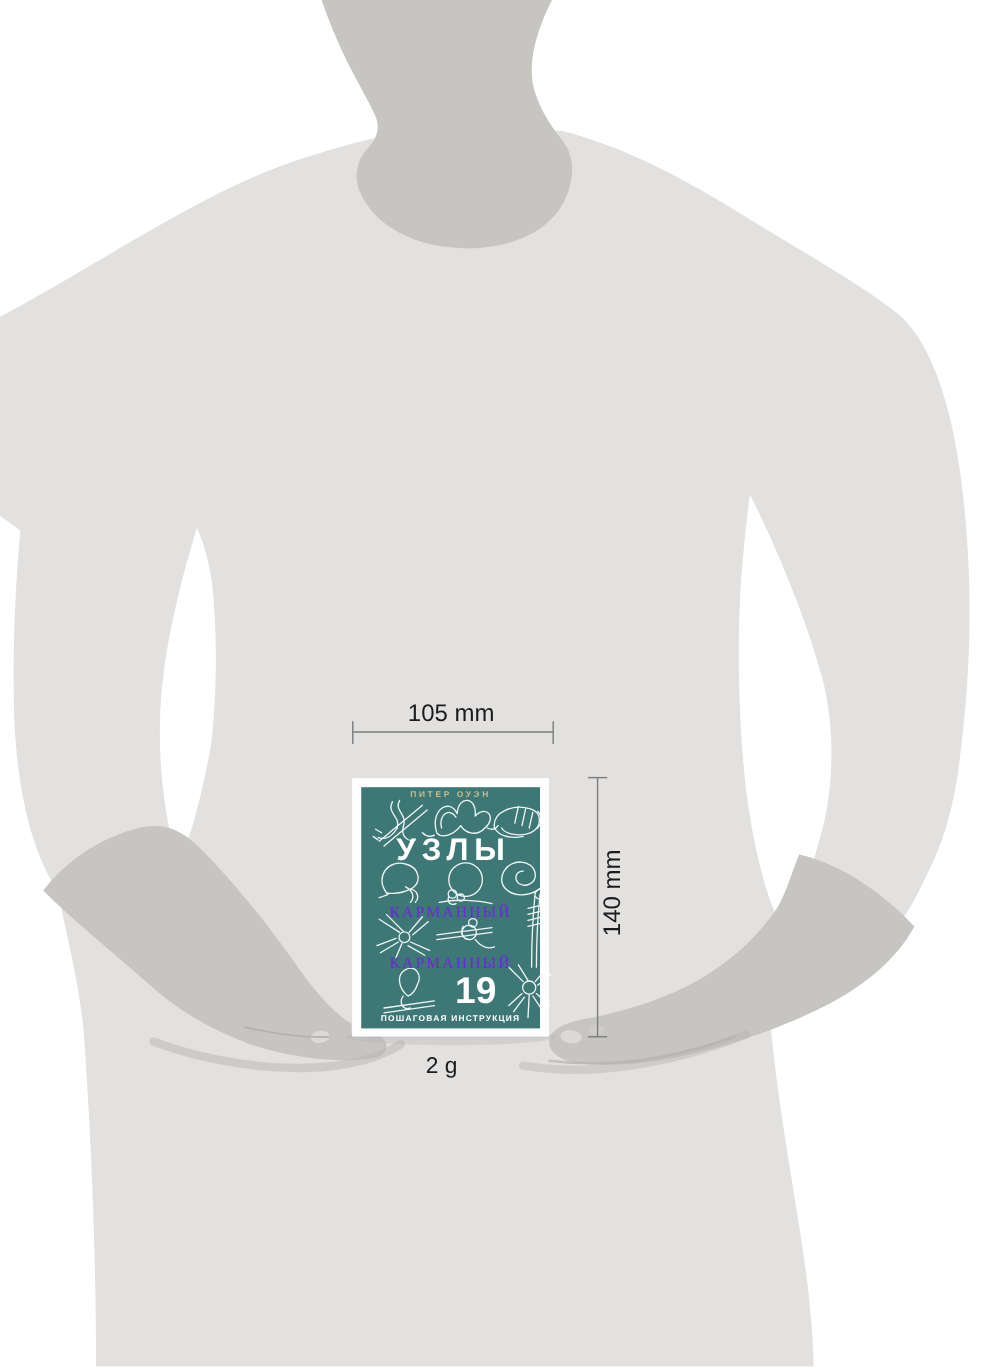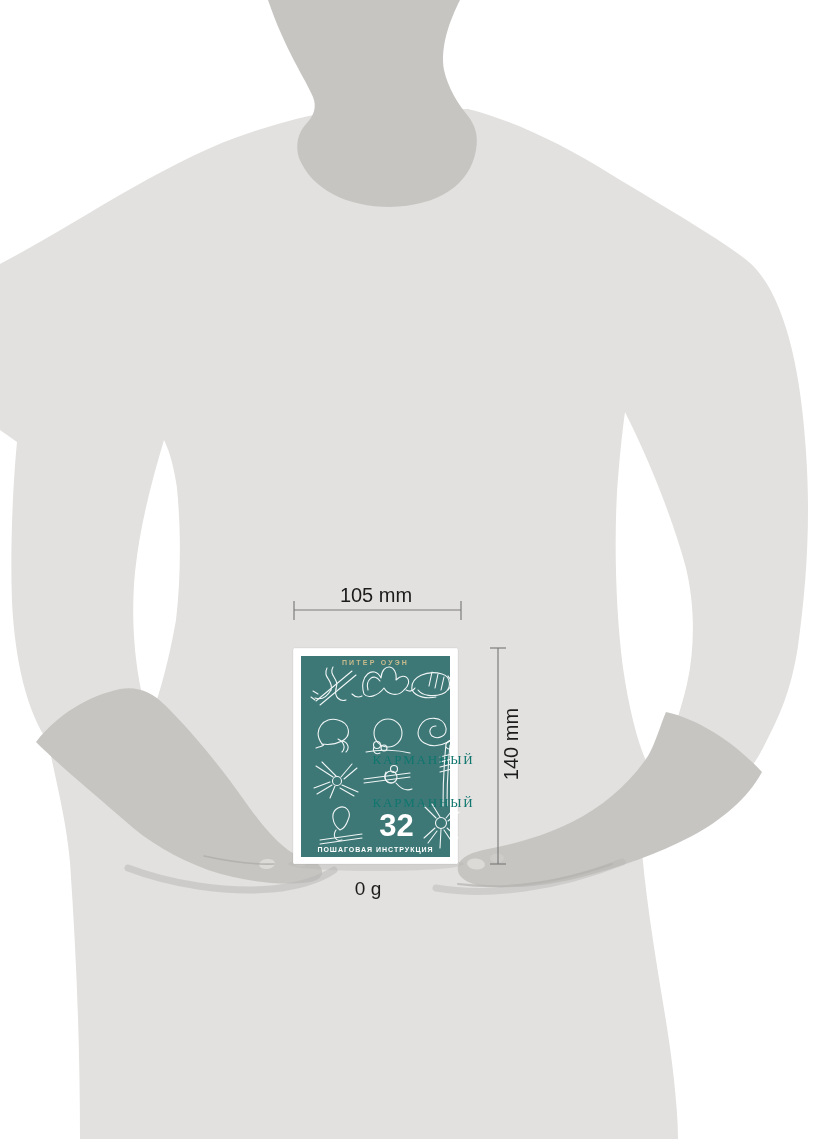--- a/index.html
+++ b/index.html
@@ -15,21 +15,21 @@
   .dim-label.rot{
     transform:translate(-50%,-50%) rotate(-90deg);
     transform-origin:center center;
   }
   .cover-text{
     position:absolute;z-index:6;left:301px;width:149px;text-align:center;
     white-space:nowrap;line-height:1;
   }
   .author{top:659px;font-size:7px;font-weight:bold;letter-spacing:2.2px;color:#c9bb8c;}
   .title{top:695px;font-size:26px;font-weight:bold;letter-spacing:5px;color:#ffffff;padding-left:5px;box-sizing:border-box;}
-  .subtitle{font-family:"Liberation Serif", serif;font-size:13px;letter-spacing:1.8px;color:#0f766e;padding-left:48px;}
+  .subtitle{font-family:"Liberation Serif", serif;font-size:13px;letter-spacing:1.8px;color:#6d28d9;}
   .subtitle.s1{top:753px;}
   .subtitle.s2{top:796px;}
   .count{top:810px;left:322px;font-size:31px;font-weight:bold;color:#ffffff;}
   .tagline{top:846px;font-size:7px;font-weight:bold;letter-spacing:1px;color:#ffffff;}
   .knot{stroke:#ffffff;stroke-width:1.1;fill:none;stroke-linecap:round;stroke-linejoin:round;opacity:.92;}
   .dimline{stroke:#7d7d7d;stroke-width:1.2;fill:none;}
 </style>
 </head>
 <body>
 
@@ -203,21 +203,22 @@
     </g>
     <g>
       <path class="dimline" d="M 498,648 L 498,864"></path>
       <path class="dimline" d="M 490,648 L 506,648"></path>
       <path class="dimline" d="M 490,864 L 506,864"></path>
     </g>
   </svg>
 
   <div class="dim-label" style="left:296px;top:585px;width:160px;">105 mm</div>
   <div class="dim-label rot" style="left:511px;top:744px;">140 mm</div>
-  <div class="dim-label" style="left:338px;top:879px;width:60px;font-size:19px;">0 g</div>
+  <div class="dim-label" style="left:338px;top:879px;width:60px;font-size:19px;">2 g</div>
 
   <div class="cover-text author">ПИТЕР ОУЭН</div>
+  <div class="cover-text title">УЗЛЫ</div>
   <div class="cover-text subtitle s1">КАРМАННЫЙ</div>
   <div class="cover-text subtitle s2">КАРМАННЫЙ</div>
-  <div class="cover-text count">32</div>
+  <div class="cover-text count">19</div>
   <div class="cover-text tagline">ПОШАГОВАЯ ИНСТРУКЦИЯ</div>
 
 </div>
 
 </body></html>

